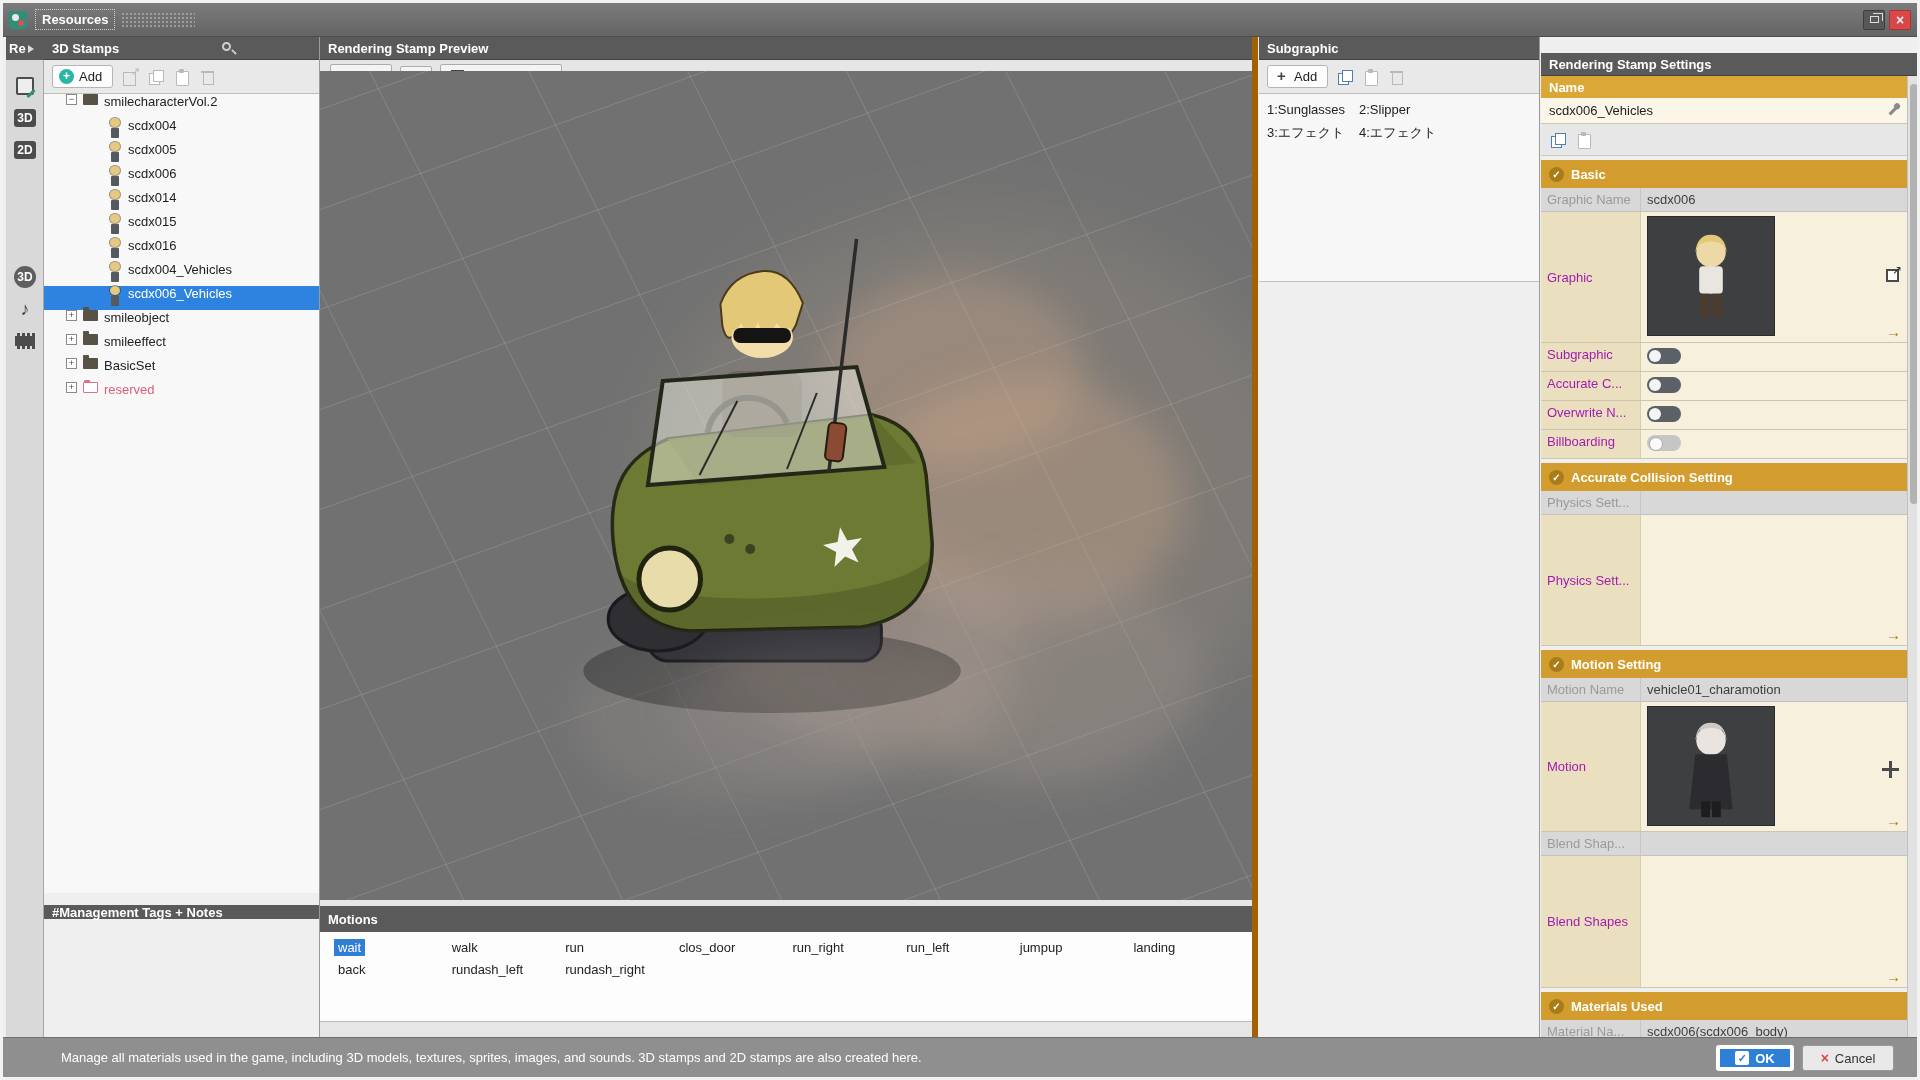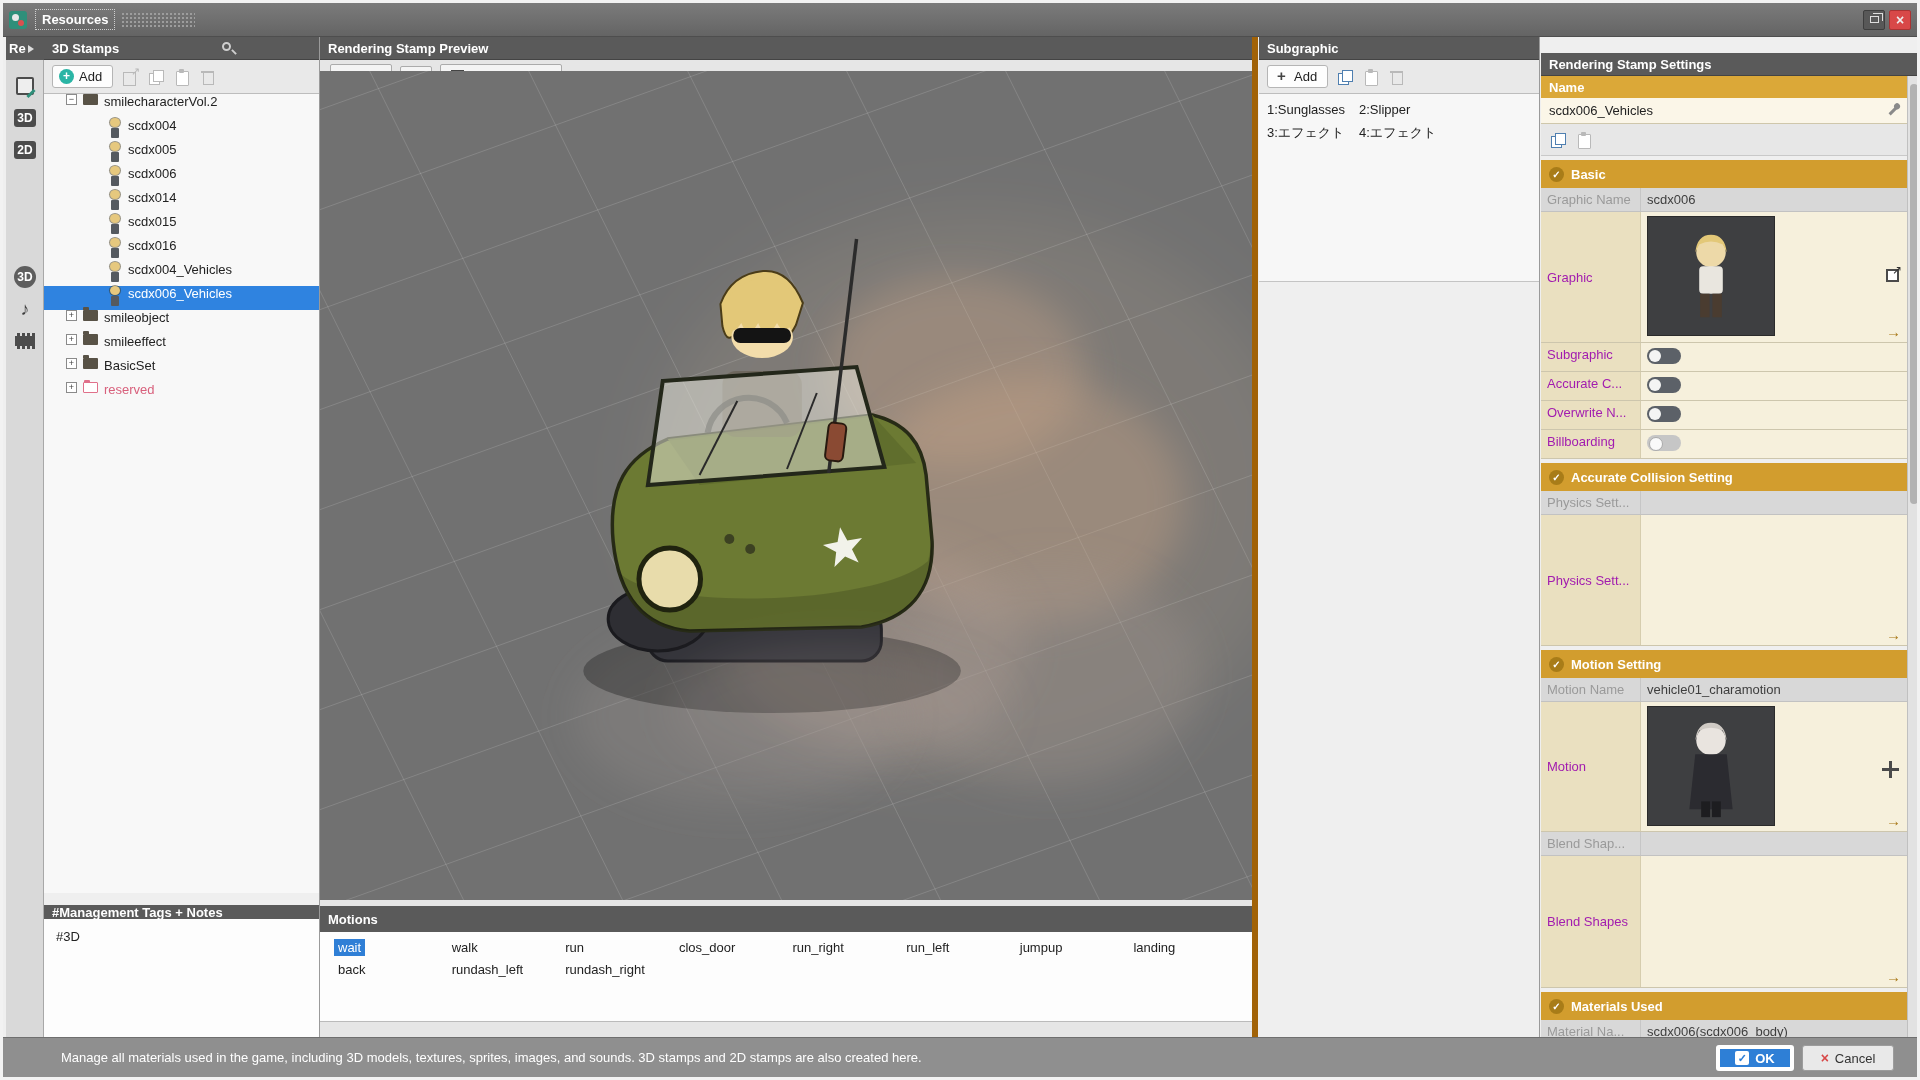--- a/index.html
+++ b/index.html
@@ -268,23 +268,20 @@
         </div>
       <div class="trow folder">
           <span class="exp"></span>
           <span class="fold pink"></span>
           <span class="red-label">reserved</span>
         </div>
     </div>
     <div class="mgmt-header">
       <span>#Management Tags + Notes</span>
     </div>
-    <div class="notes">
-      <span>#3D</span>
-    </div>
   </div>
 
   <div class="preview">
     <div class="panel-header">
       <span>Rendering Stamp Preview</span>
     </div>
     <div class="pv-toolbar">
       <div class="tbtn">
         <span class="play-tri"></span>
         <span>Play</span>

